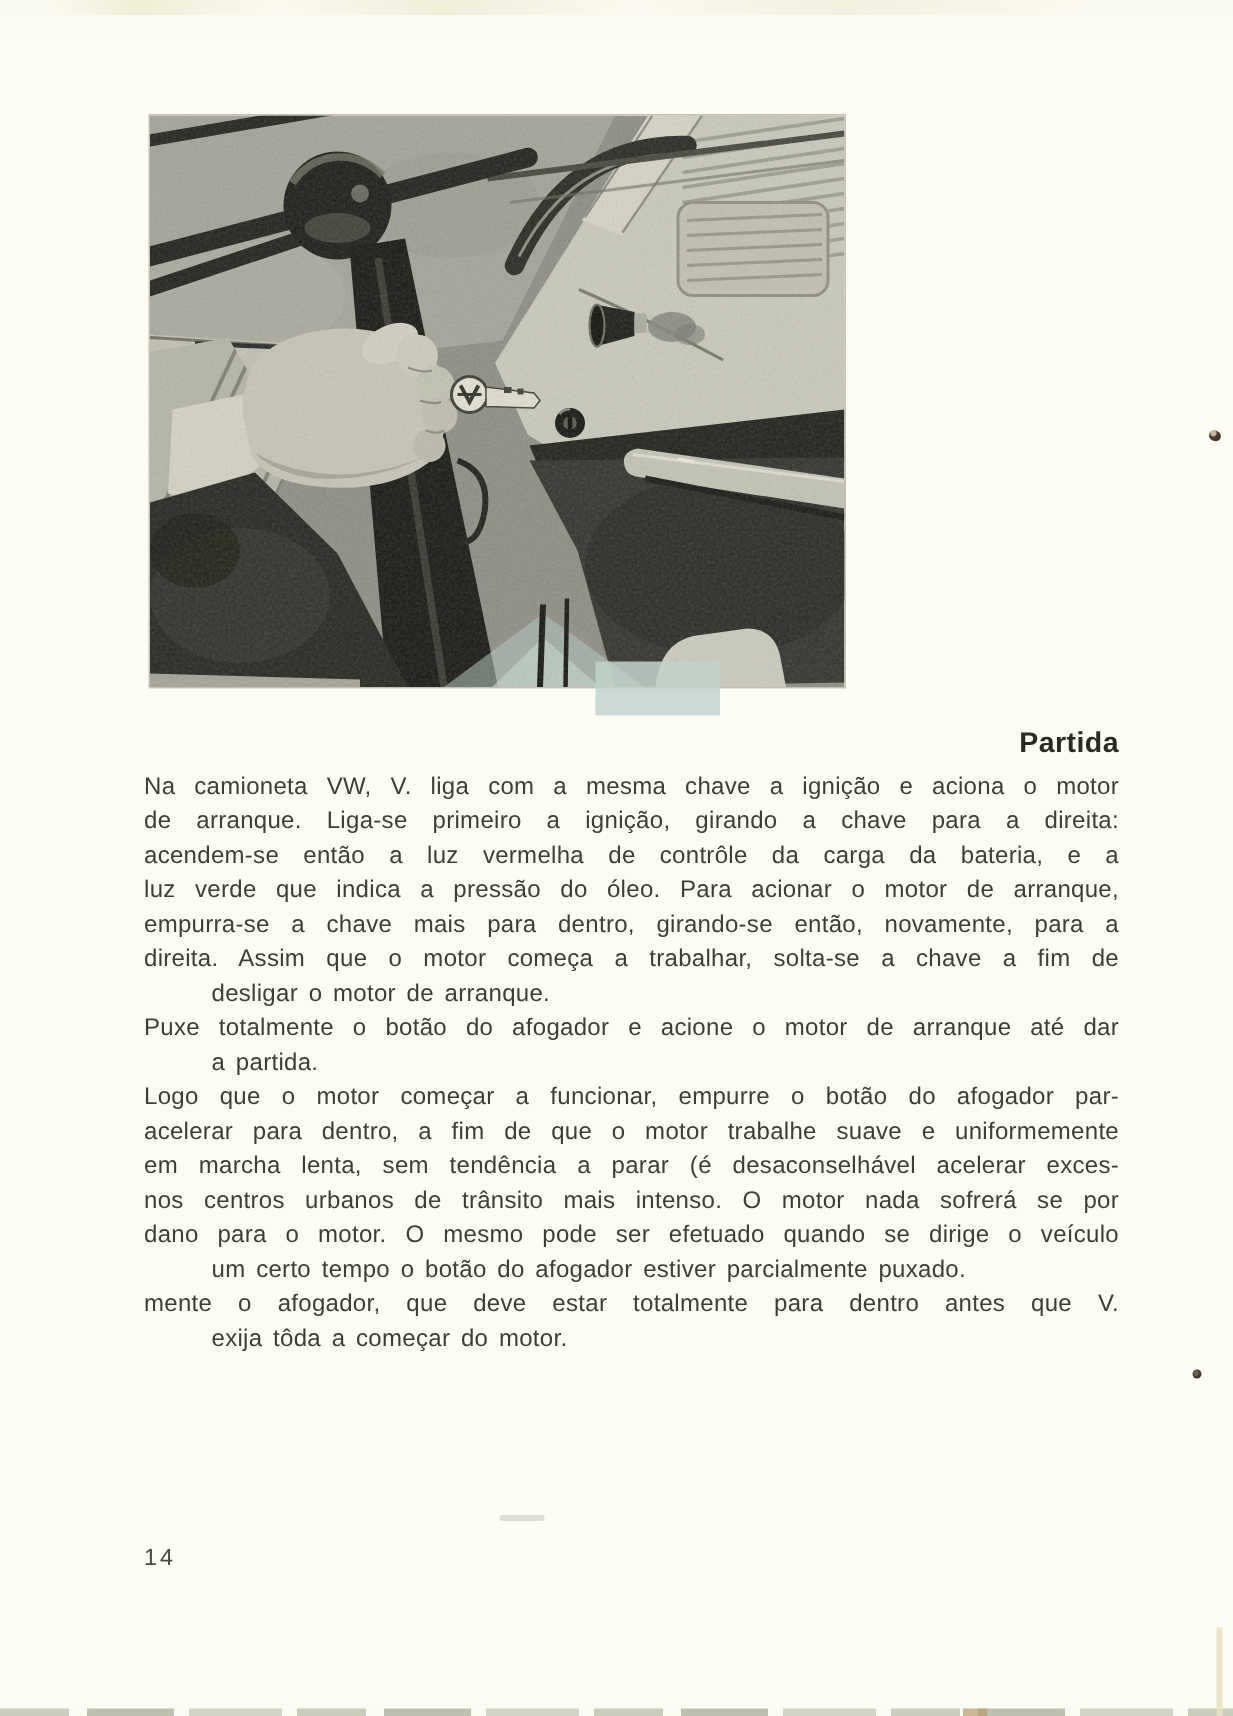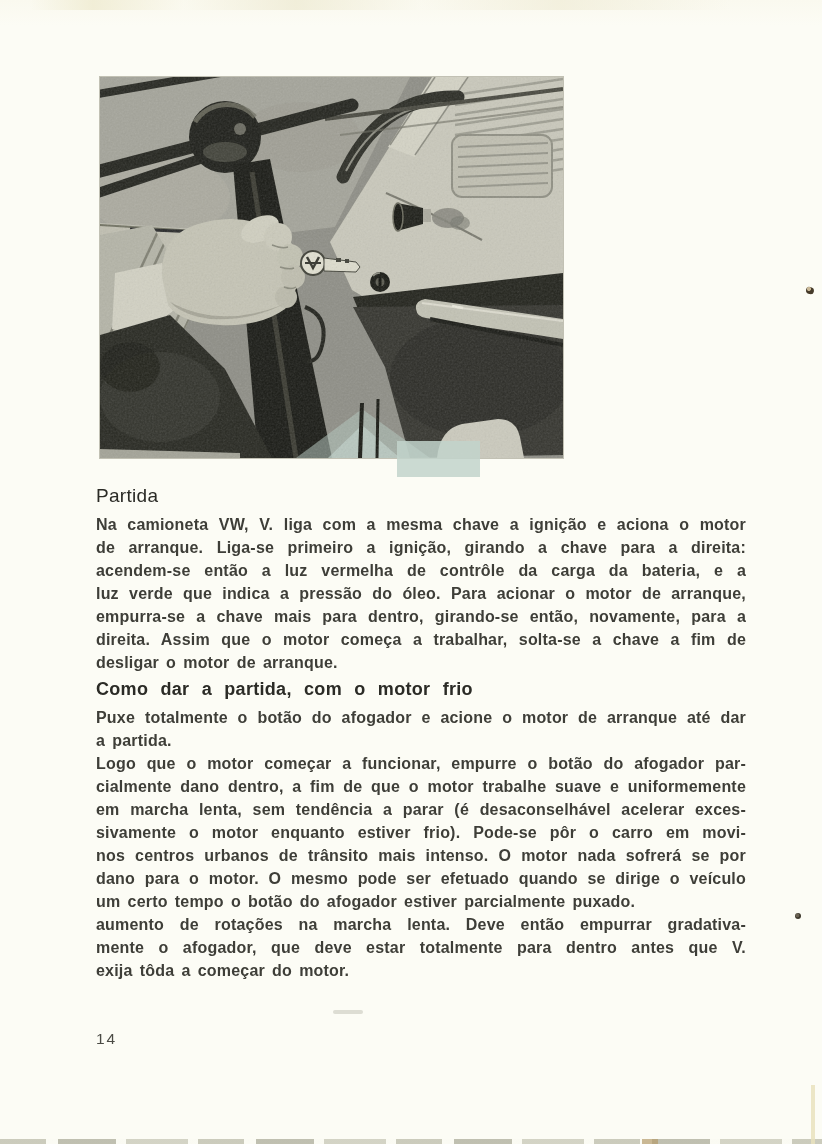--- a/index.html
+++ b/index.html
@@ -24,30 +24,30 @@
   }
   .photo-wrap svg{display:block;width:463px;height:381px;}
   .teal-patch{
     position:absolute;left:397px;top:441px;width:83px;height:36px;
     background:#c2d4cb;opacity:.85;
   }
   .textcol{
     position:absolute;left:96px;top:484px;width:650px;color:#3e3e38;
   }
   .h1{
-    margin:0 0 5px 0;font-size:19px;line-height:24px;font-weight:normal;
-    color:#2b2b26;letter-spacing:.3px;word-spacing:4px;
+    margin:0 0 5px 0;font-size:19px;line-height:24px;font-weight:bold;
+    color:#2b2b26;letter-spacing:.3px;word-spacing:4px;text-align:right;
   }
   .h2{
     margin:4px 0 6px 0;font-size:18px;line-height:22px;font-weight:bold;
     color:#2b2b26;letter-spacing:.3px;word-spacing:7px;
   }
   .para{margin:0;font-size:16px;letter-spacing:.2px;word-spacing:2.5px;}
-  .tline{line-height:23px;text-align:justify;text-align-last:justify;white-space:normal;font-weight:bold;}
-  .tline-last{text-align-last:left;}
+  .tline{line-height:23px;text-align:justify;text-align-last:justify;white-space:normal;}
+  .tline-last{text-align-last:left;margin-left:45px;}
   .page-number{
     position:absolute;left:96px;top:1030px;width:650px;text-align:left;
     font-size:15.5px;color:#4a4a44;letter-spacing:2px;
   }
   .speck-1{
     position:absolute;left:806px;top:287px;width:8px;height:7px;
     border-radius:45% 60% 50% 55%;
     background:radial-gradient(circle at 32% 30%,#c9b897 0 24%,#463b2a 34% 100%);
     transform:rotate(12deg);
   }
@@ -253,36 +253,33 @@
     <h2 class="h1">Partida</h2>
     <div class="para">
         <div class="tline">Na camioneta VW, V. liga com a mesma chave a ignição e aciona o motor</div>
         <div class="tline">de arranque. Liga-se primeiro a ignição, girando a chave para a direita:</div>
         <div class="tline">acendem-se então a luz vermelha de contrôle da carga da bateria, e a</div>
         <div class="tline">luz verde que indica a pressão do óleo. Para acionar o motor de arranque,</div>
         <div class="tline">empurra-se a chave mais para dentro, girando-se então, novamente, para a</div>
         <div class="tline">direita. Assim que o motor começa a trabalhar, solta-se a chave a fim de</div>
         <div class="tline tline-last">desligar o motor de arranque.</div>
       </div>
-    <h2 class="h2">Como dar a partida, com o motor frio</h2>
     <div class="para">
         <div class="tline">Puxe totalmente o botão do afogador e acione o motor de arranque até dar</div>
         <div class="tline tline-last">a partida.</div>
       </div>
     <div class="para">
         <div class="tline">Logo que o motor começar a funcionar, empurre o botão do afogador par-</div>
-        <div class="tline">cialmente dano dentro, a fim de que o motor trabalhe suave e uniformemente</div>
+        <div class="tline">acelerar para dentro, a fim de que o motor trabalhe suave e uniformemente</div>
         <div class="tline">em marcha lenta, sem tendência a parar (é desaconselhável acelerar exces-</div>
-        <div class="tline">sivamente o motor enquanto estiver frio). Pode-se pôr o carro em movi-</div>
         <div class="tline">nos centros urbanos de trânsito mais intenso. O motor nada sofrerá se por</div>
         <div class="tline">dano para o motor. O mesmo pode ser efetuado quando se dirige o veículo</div>
         <div class="tline tline-last">um certo tempo o botão do afogador estiver parcialmente puxado.</div>
       </div>
     <div class="para">
-        <div class="tline">aumento de rotações na marcha lenta. Deve então empurrar gradativa-</div>
         <div class="tline">mente o afogador, que deve estar totalmente para dentro antes que V.</div>
         <div class="tline tline-last">exija tôda a começar do motor.</div>
       </div>
   </div>
 
   <div class="smudge-mid"></div>
   <div class="page-number">14</div>
 
   <div class="speck-1"></div>
   <div class="speck-2"></div>

